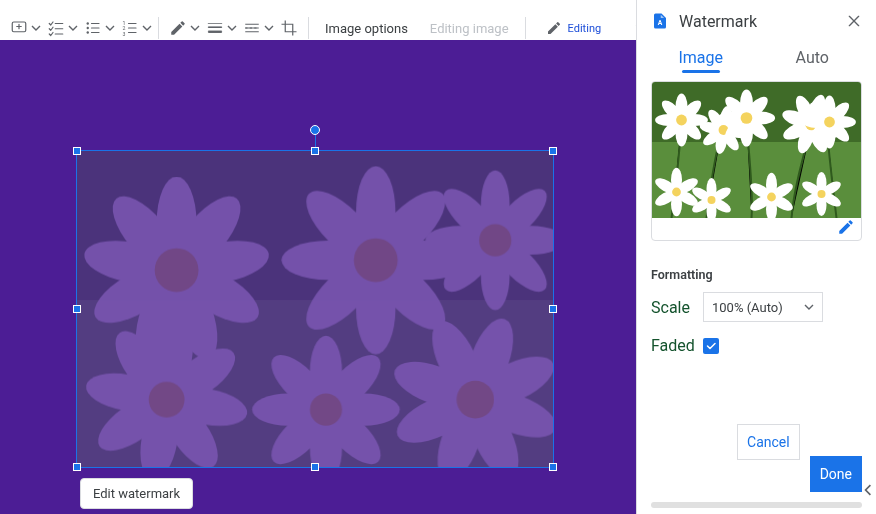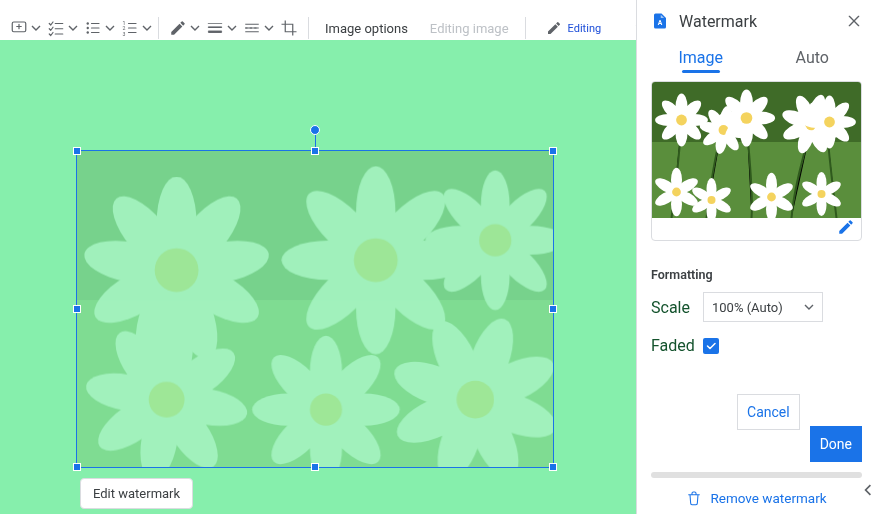--- a/index.html
+++ b/index.html
@@ -82,21 +82,21 @@
     right: 240px;
     bottom: 0;
     background: #fafafa;
   }
   .page {
     position: absolute;
     top: 0;
     left: 0;
     right: 0;
     height: 100%;
-    background: #86efac;
+    background: #4c1d95;
   }
   .sel-frame {
     position: absolute;
     top: 110px;
     left: 76px;
     width: 478px;
     height: 318px;
     border: 1px solid #1a73e8;
   }
   .sel-frame .img {
@@ -748,23 +748,17 @@
 
   </div>
 
   <div class="panel-foot">
     <div class="btn btn-secondary">Cancel</div>
     <div class="btn btn-primary">Done</div>
   </div>
 
   <div class="hscroll"></div>
 
-  <div class="remove-row">
-    <svg viewBox="0 0 24 24">
-        <path d="M4 7h16M9 7V5a2 2 0 0 1 2-2h2a2 2 0 0 1 2 2v2M6 7l1 13a2 2 0 0 0 2 2h6a2 2 0 0 0 2-2l1-13" fill="none" stroke="currentColor" stroke-width="1.6" stroke-linecap="round" stroke-linejoin="round"></path>
-      </svg>
-    <span>Remove watermark</span>
-  </div>
 </div>
 
 <svg class="side-caret" viewBox="0 0 10 10" style="position:absolute; right:2px; bottom:18px;">
     <path d="M7 1L3 5l4 4" fill="none" stroke="currentColor" stroke-width="1.4"></path>
   </svg>
 
 </body></html>

